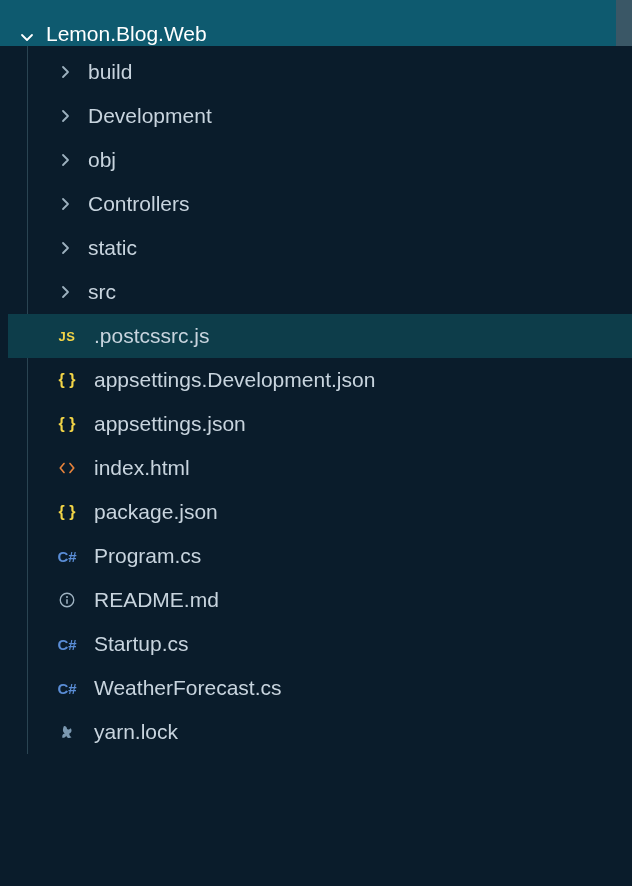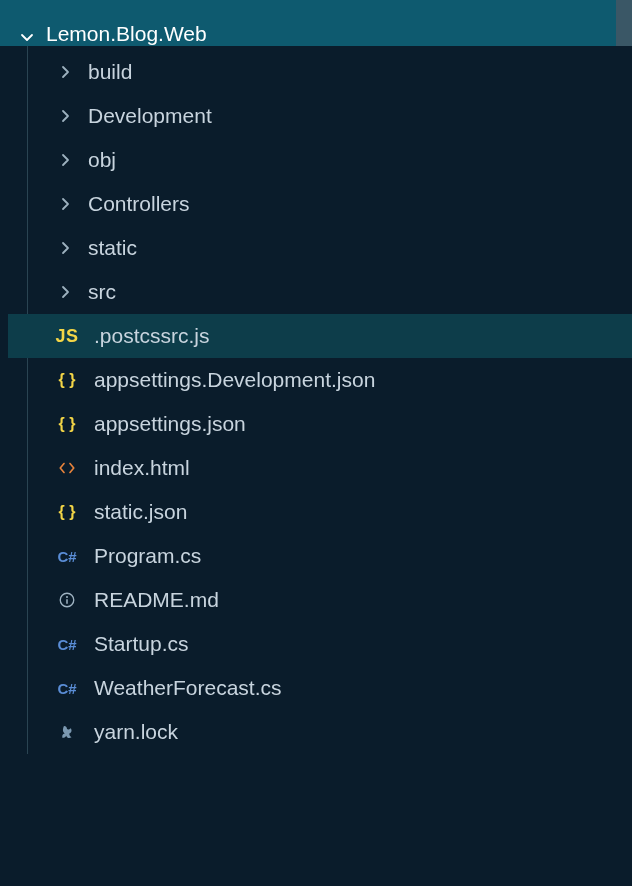--- a/index.html
+++ b/index.html
@@ -173,21 +173,21 @@
         </div>
         <div class="row">
           <span class="chevron">
             <svg width="16" height="16" viewBox="0 0 16 16">
               <path d="M6 3 L11 8 L6 13" stroke="#9db1bf" stroke-width="1.8" fill="none" stroke-linecap="round" stroke-linejoin="round"></path>
             </svg>
           </span>
           <span class="label">src</span>
         </div>
         <div class="row selected">
-          <span class="file-icon ic-js" style="font-size:18px;font-weight:800;letter-spacing:0.5px;">JS</span>
+          <span class="file-icon ic-js" style="font-size:13px;font-weight:800;letter-spacing:0.5px;">JS</span>
           <span class="label">.postcssrc.js</span>
         </div>
         <div class="row">
           <span class="file-icon ic-json" style="font-size:16px;font-weight:700;">{ }</span>
           <span class="label">appsettings.Development.json</span>
         </div>
         <div class="row">
           <span class="file-icon ic-json" style="font-size:16px;font-weight:700;">{ }</span>
           <span class="label">appsettings.json</span>
         </div>
@@ -195,21 +195,21 @@
           <span class="file-icon ic-html">
             <svg width="18" height="18" viewBox="0 0 24 24">
               <path d="M8 6 L3 12 L8 18" stroke="#e6833c" stroke-width="2.2" fill="none" stroke-linecap="round" stroke-linejoin="round"></path>
               <path d="M16 6 L21 12 L16 18" stroke="#e6833c" stroke-width="2.2" fill="none" stroke-linecap="round" stroke-linejoin="round"></path>
             </svg>
           </span>
           <span class="label">index.html</span>
         </div>
         <div class="row">
           <span class="file-icon ic-json" style="font-size:16px;font-weight:700;">{ }</span>
-          <span class="label">static.json</span>
+          <span class="label">package.json</span>
         </div>
         <div class="row">
           <span class="file-icon ic-cs" style="font-size:15px;font-weight:800;">C#</span>
           <span class="label">Program.cs</span>
         </div>
         <div class="row">
           <span class="file-icon ic-info">
             <svg width="18" height="18" viewBox="0 0 24 24">
               <circle cx="12" cy="12" r="9" stroke="#9fb3c2" stroke-width="1.8" fill="none"></circle>
               <circle cx="12" cy="8" r="1.3" fill="#9fb3c2"></circle>

